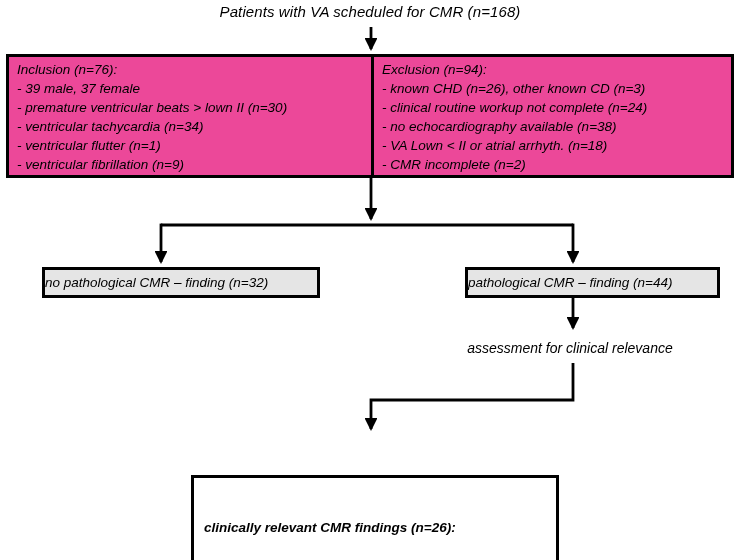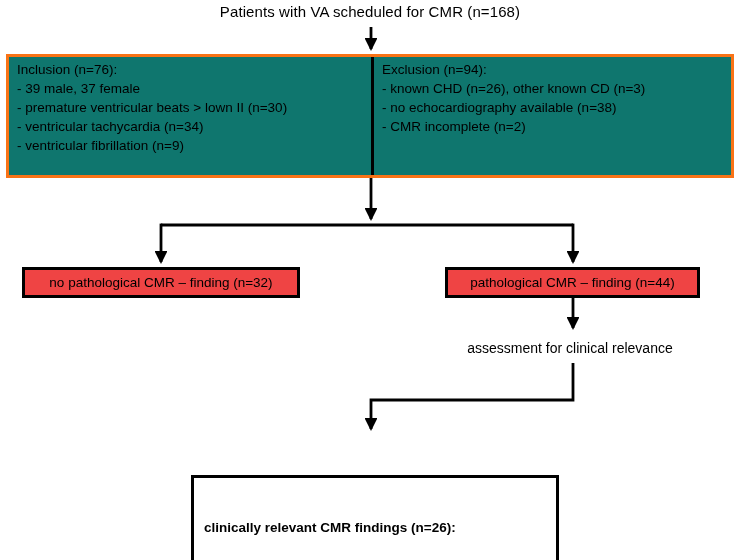--- a/index.html
+++ b/index.html
@@ -4,65 +4,66 @@
 <style>
   html, body { margin: 0; padding: 0; background: #ffffff; }
   .page {
     position: relative;
     width: 740px;
     height: 560px;
     background: #ffffff;
     font-family: "Liberation Sans", sans-serif;
     color: #000;
     overflow: hidden;
+    font-style: italic;
   }
   .connectors {
     position: absolute;
     left: 0; top: 0;
     width: 740px; height: 560px;
     pointer-events: none;
   }
   .title {
     position: absolute;
     left: 0; top: 3px;
     width: 740px;
     text-align: center;
     font-size: 15px;
     letter-spacing: 0.1px;
   }
   .criteria-box {
     position: absolute;
     left: 6px; top: 54px;
     width: 722px; height: 118px;
-    background: #0f766e;
-    border: 3px solid #f97316;
+    background: #ec4899;
+    border: 3px solid #000000;
     display: flex;
   }
   .criteria-cell {
     font-size: 13.5px;
     line-height: 19px;
     padding: 3px 8px 0 8px;
     box-sizing: border-box;
   }
   .criteria-cell.left {
     width: 365px;
     border-right: 3px solid #000;
     flex: 0 0 auto;
   }
   .criteria-cell.right { flex: 1 1 auto; }
   .outcome-box {
     position: absolute;
     top: 267px;
     height: 25px;
     border: 3px solid #000;
-    background: #ef4444;
+    background: #e5e5e5;
     display: flex;
     align-items: center;
-    justify-content: center;
     font-size: 13.5px;
+    margin-left: 20px;
   }
   .outcome-box.left  { left: 22px;  width: 272px; }
   .outcome-box.right { left: 445px; width: 249px; }
   .assessment {
     position: absolute;
     left: 429px; top: 340px;
     width: 282px;
     text-align: center;
     font-size: 14px;
   }
@@ -103,26 +104,29 @@
   </svg>
 
   <div class="title">Patients with VA scheduled for CMR (n=168)</div>
 
   <div class="criteria-box">
     <div class="criteria-cell left">
       <div>Inclusion (n=76):</div>
       <div>- 39 male, 37 female</div>
       <div>- premature ventricular beats &gt; lown II (n=30)</div>
       <div>- ventricular tachycardia (n=34)</div>
+      <div>- ventricular flutter (n=1)</div>
       <div>- ventricular fibrillation (n=9)</div>
     </div>
     <div class="criteria-cell right">
       <div>Exclusion (n=94):</div>
       <div>- known CHD (n=26), other known CD (n=3)</div>
+      <div>- clinical routine workup not complete (n=24)</div>
       <div>- no echocardiography available (n=38)</div>
+      <div>- VA Lown &lt; II or atrial arrhyth. (n=18)</div>
       <div>- CMR incomplete (n=2)</div>
     </div>
   </div>
 
   <div class="outcome-box left">
     <span>no pathological CMR – finding (n=32)</span>
   </div>
 
   <div class="outcome-box right">
     <span>pathological CMR – finding (n=44)</span>

